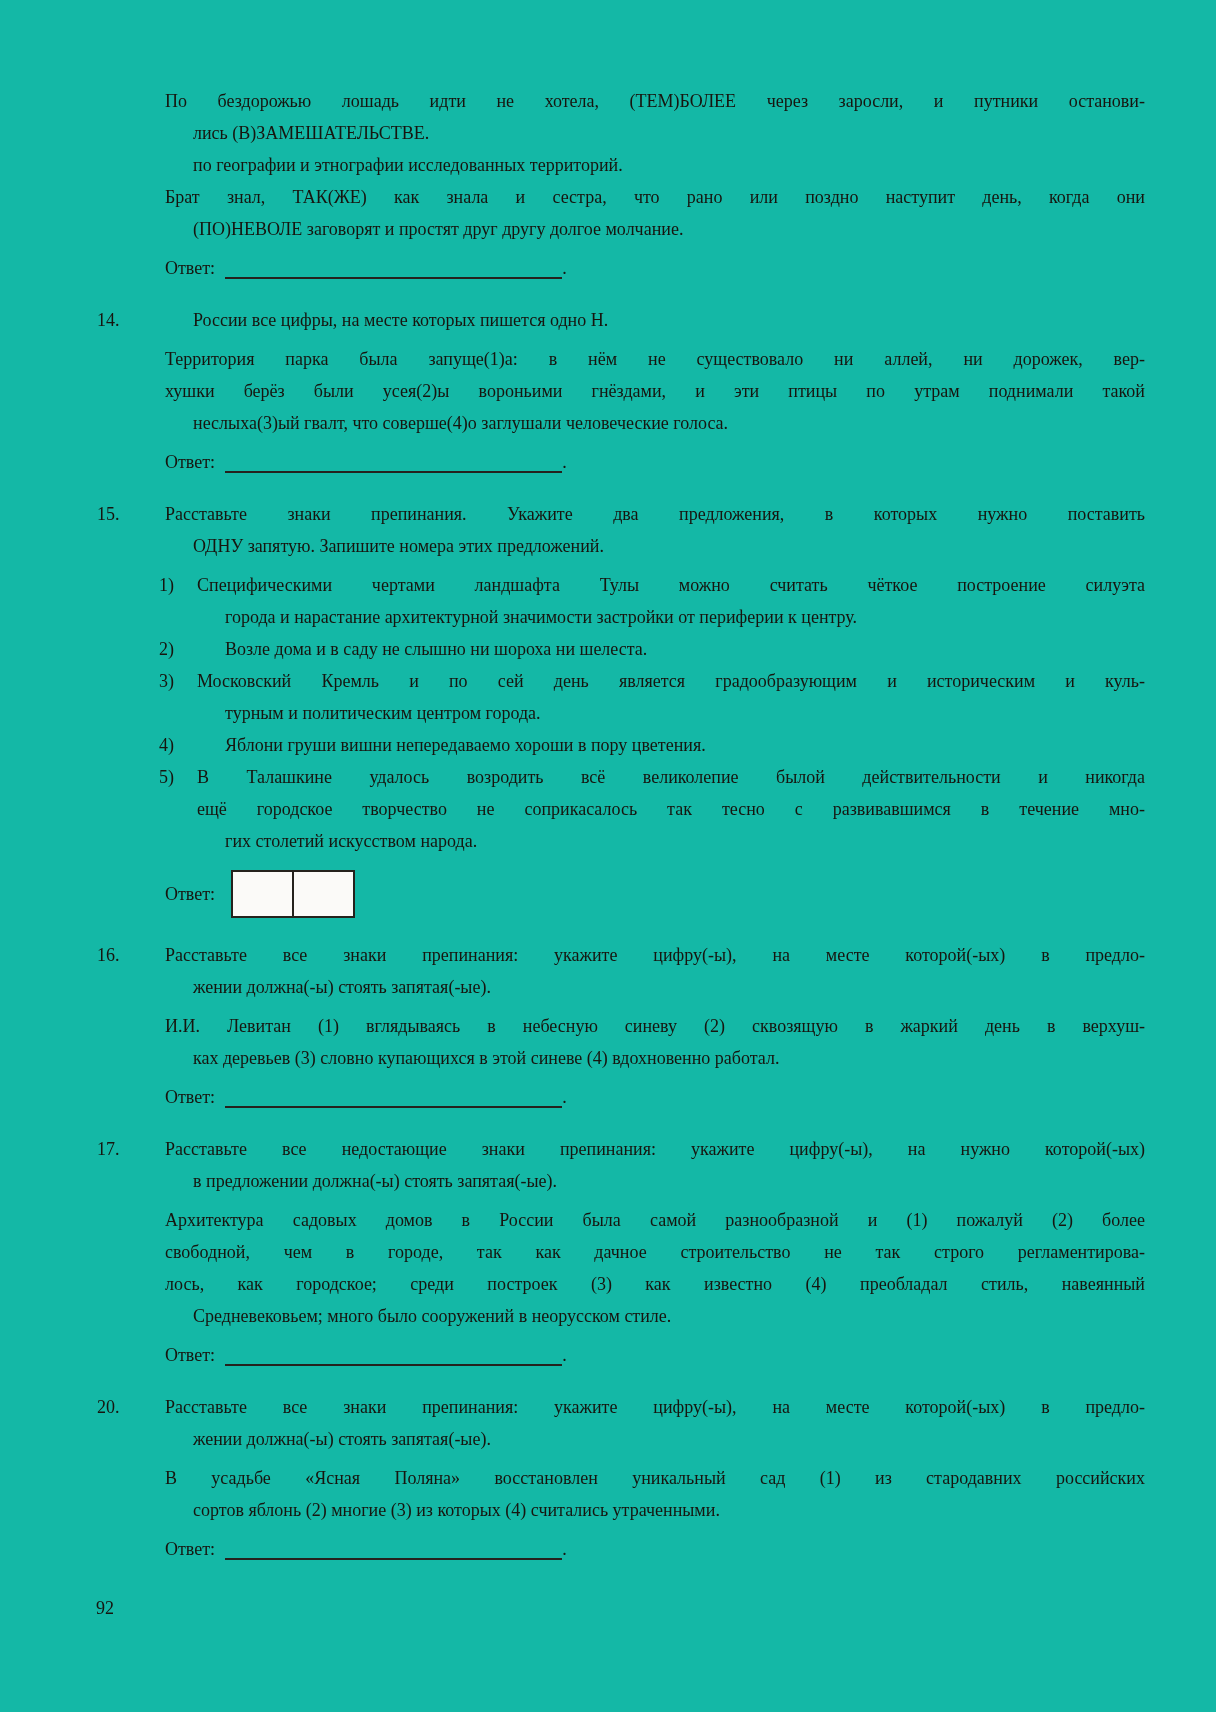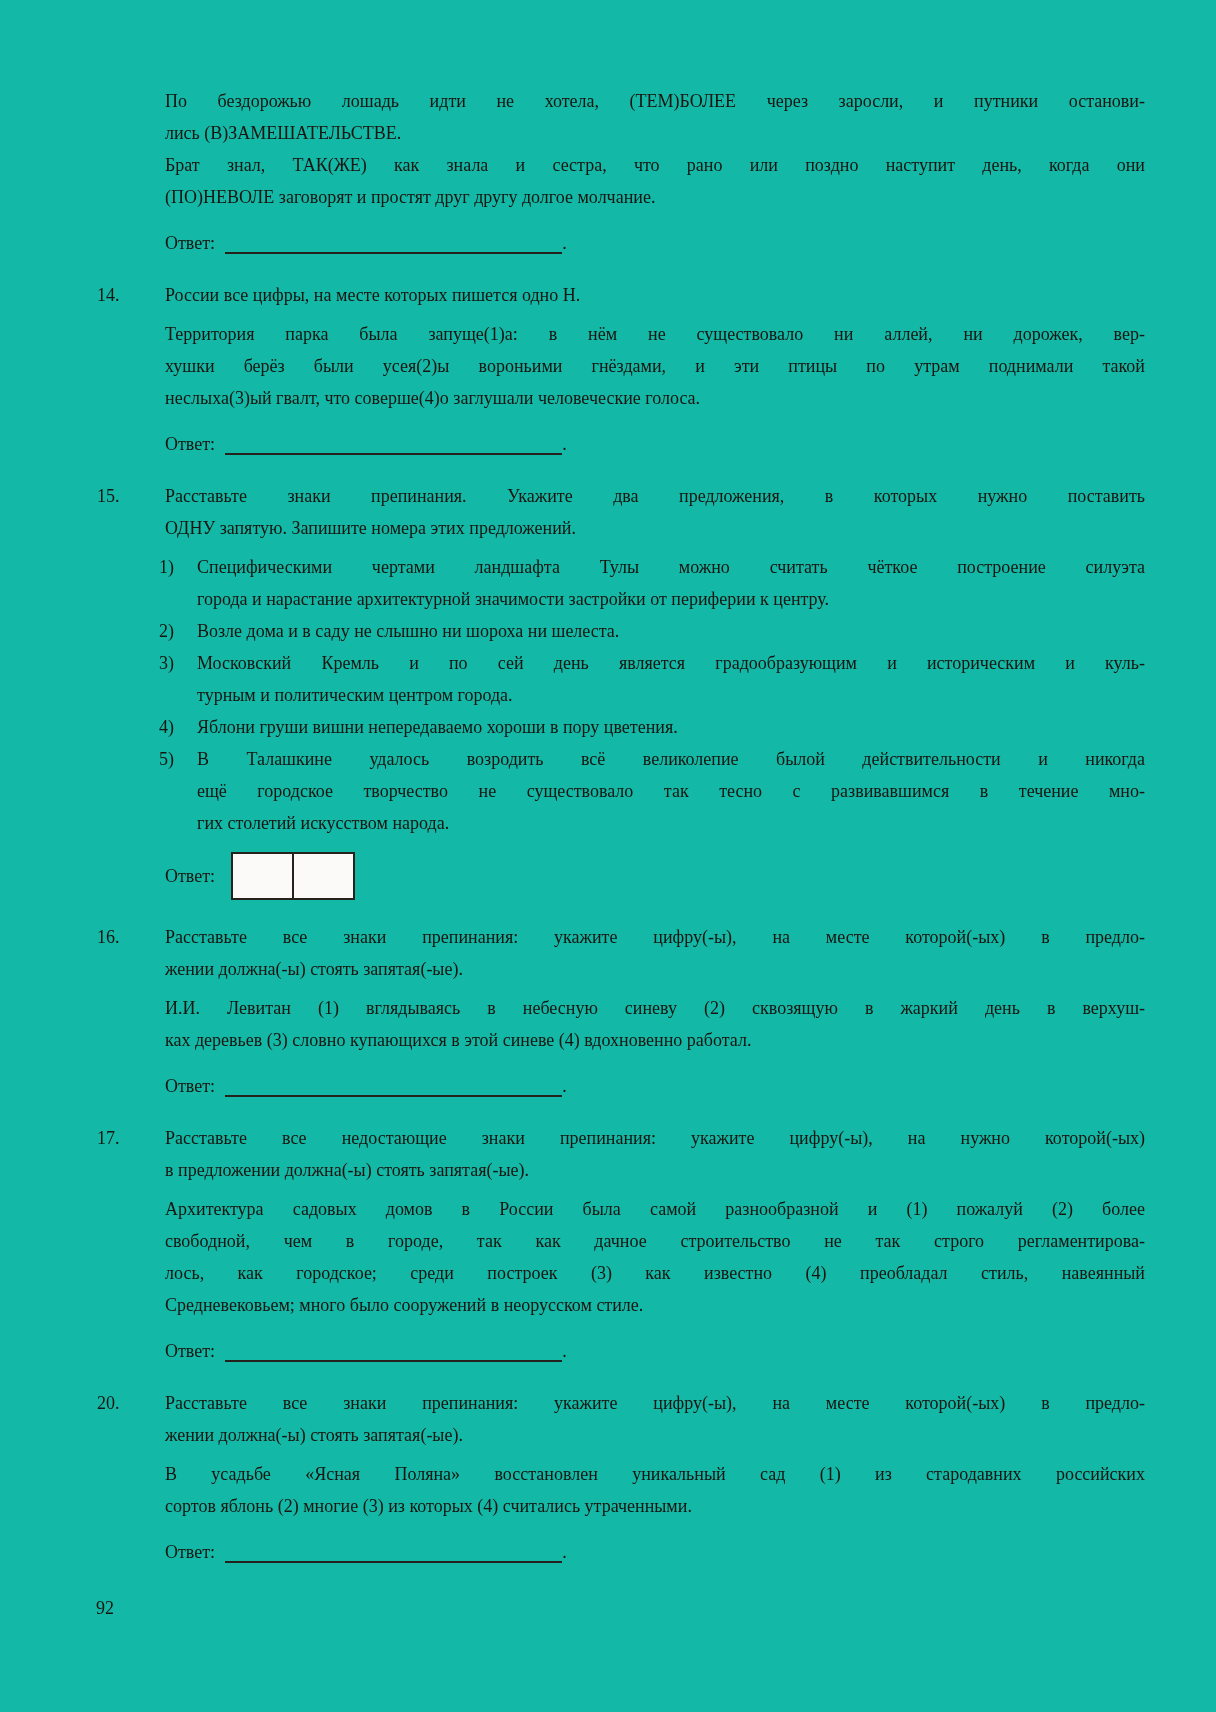--- a/index.html
+++ b/index.html
@@ -7,29 +7,29 @@
     position:relative;
     width:1216px; height:1712px;
     background:#14b8a6;
     font-family:"Liberation Serif", serif;
     font-size:18px; line-height:32px;
     color:#17150f;
     overflow:hidden;
   }
   .content { position:absolute; left:165px; top:85px; width:980px; }
   .tline { white-space:nowrap; text-align:justify; text-align-last:justify; }
-  .tline-end { text-align-last:left; }
+  .tline-end { text-align-last:left;margin-left:28px; }
   .b, .bold, .qnum, .page-number { font-weight:normal; }
   .question { position:relative; margin-top:20px; }
   .qnum { position:absolute; left:-68px; top:0; }
   .passage { margin-top:7px; }
   .list { margin-top:7px; }
   .list-item { position:relative; padding-left:32px; }
   .item-num { position:absolute; left:-6px; top:0; }
-  .answer-row { margin-top:14px; height:32px; white-space:nowrap; }
+  .answer-row { margin-top:7px; height:32px; white-space:nowrap; }
   .answer-line {
     display:inline-block; width:337px; height:24px;
     border-bottom:2px solid #25221d;
     margin-left:10px; vertical-align:-5px;
   }
   .answer-box-row { margin-top:12px; display:flex; align-items:center; height:50px; }
   .answer-box { display:flex; border:2px solid #25221d; margin-left:16px; background:#fbfaf8; }
   .answer-cell { width:59px; height:44px; border-right:2px solid #25221d; }
   .answer-cell:last-child { border-right:none; }
   .page-number { position:absolute; left:96px; top:1592px; }
@@ -39,20 +39,21 @@
 
 <div class="page">
   <div class="content">
 
     <div>
       <div class="para">
           <div class="tline"><span>По бездорожью лошадь идти не хотела, (ТЕМ)БОЛЕЕ через заросли, и путники останови-</span></div>
           <div class="tline tline-end"><span>лись (В)ЗАМЕШАТЕЛЬСТВЕ.</span></div>
         </div>
       <div class="para">
+          <div class="tline tline-end"><span>по географии и этнографии исследованных территорий.</span></div>
         </div>
       <div class="para">
           <div class="tline"><span>Брат знал, ТАК(ЖЕ) как знала и сестра, что рано или поздно наступит день, когда они</span></div>
           <div class="tline tline-end"><span>(ПО)НЕВОЛЕ заговорят и простят друг другу долгое молчание.</span></div>
         </div>
     </div>
     <div class="answer-row">
       <span class="answer-label">Ответ:</span><span class="answer-line"></span><span class="answer-period">.</span>
     </div>
 
@@ -92,21 +93,21 @@
             <div class="tline"><span>Московский Кремль и по сей день является градообразующим и историческим и куль-</span></div>
             <div class="tline tline-end"><span>турным и политическим центром города.</span></div>
           </div>
           <div class="list-item">
             <span class="item-num">4)</span>
             <div class="tline tline-end"><span>Яблони груши вишни непередаваемо хороши в пору цветения.</span></div>
           </div>
           <div class="list-item">
             <span class="item-num">5)</span>
             <div class="tline"><span>В Талашкине удалось возродить всё великолепие былой действительности и никогда</span></div>
-            <div class="tline"><span>ещё городское творчество не существовало так тесно с развивавшимся в течение мно-</span></div>
+            <div class="tline"><span>ещё городское творчество не соприкасалось так тесно с развивавшимся в течение мно-</span></div>
             <div class="tline tline-end"><span>гих столетий искусством народа.</span></div>
           </div>
         </div>
       <div class="answer-box-row">
         <span class="answer-label">Ответ:</span>
         <div class="answer-box">
           <div class="answer-cell"></div>
           <div class="answer-cell"></div>
         </div>
       </div>

